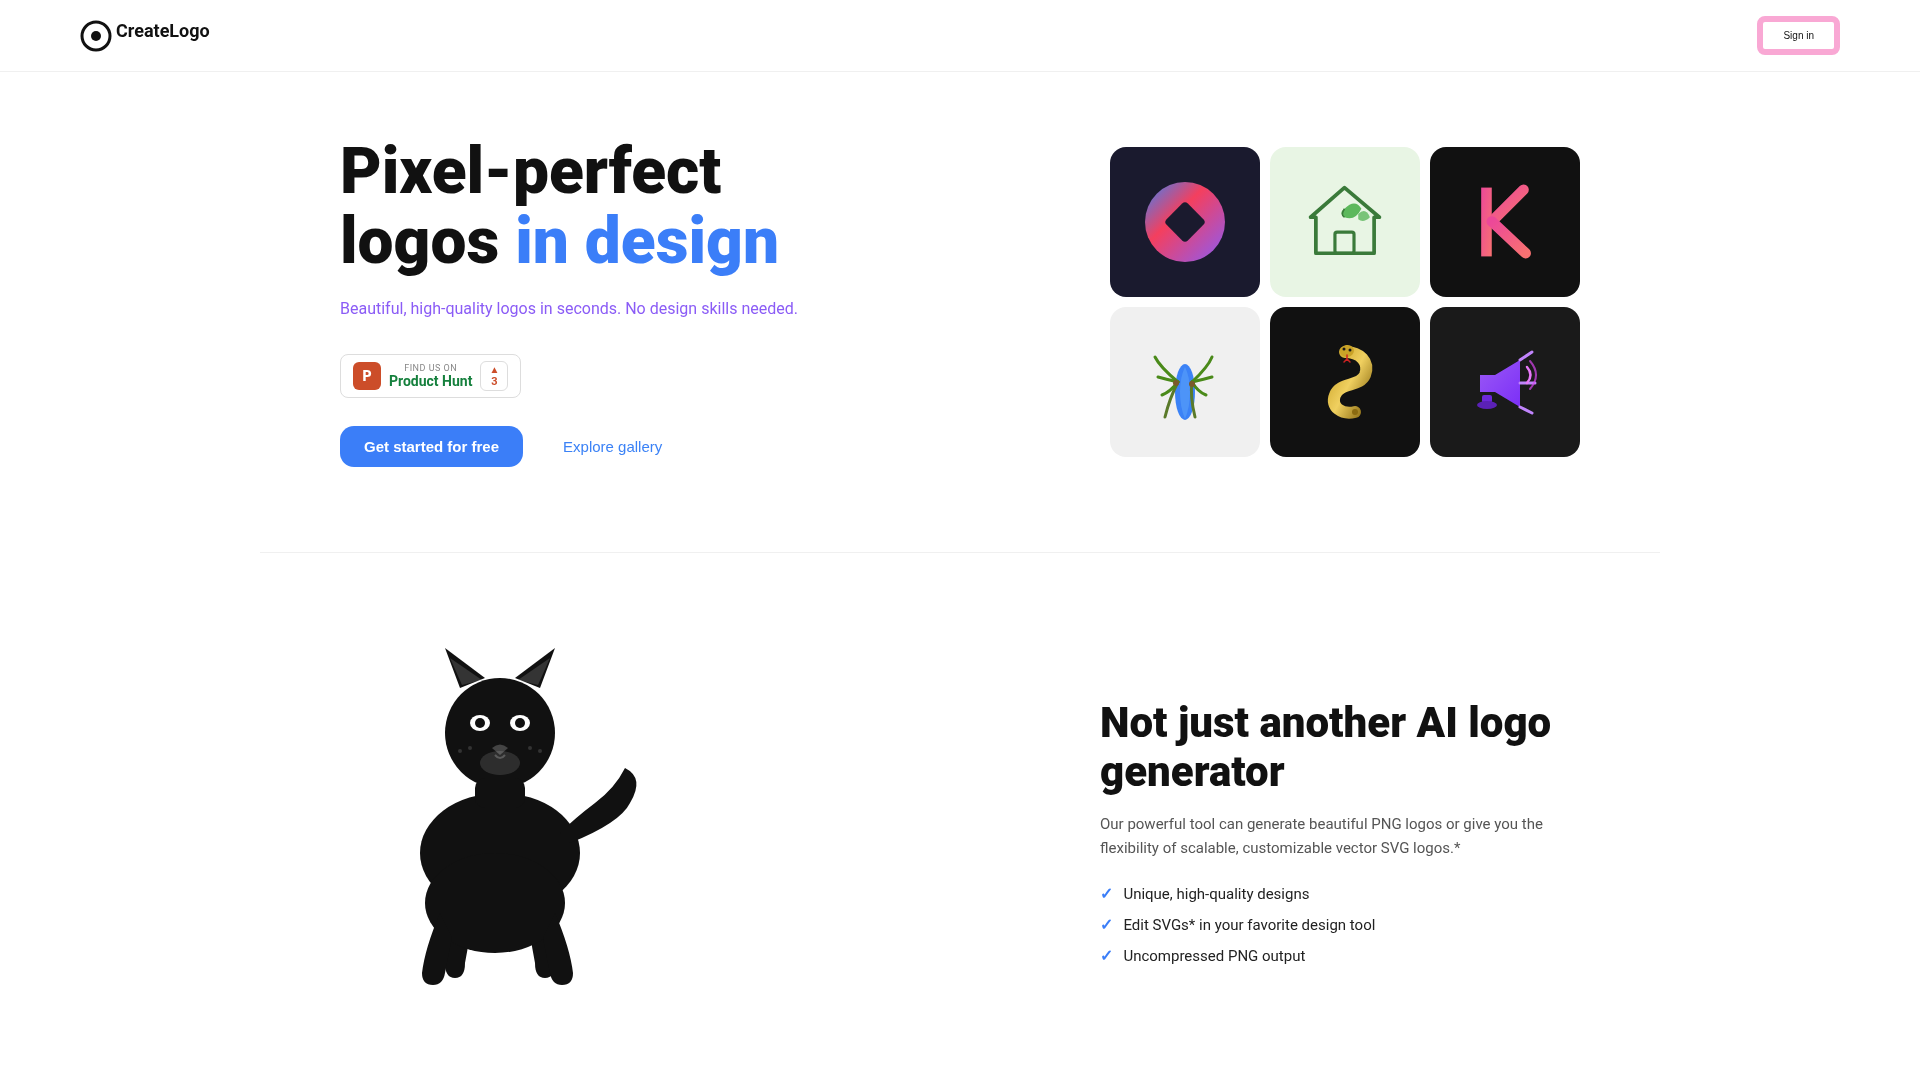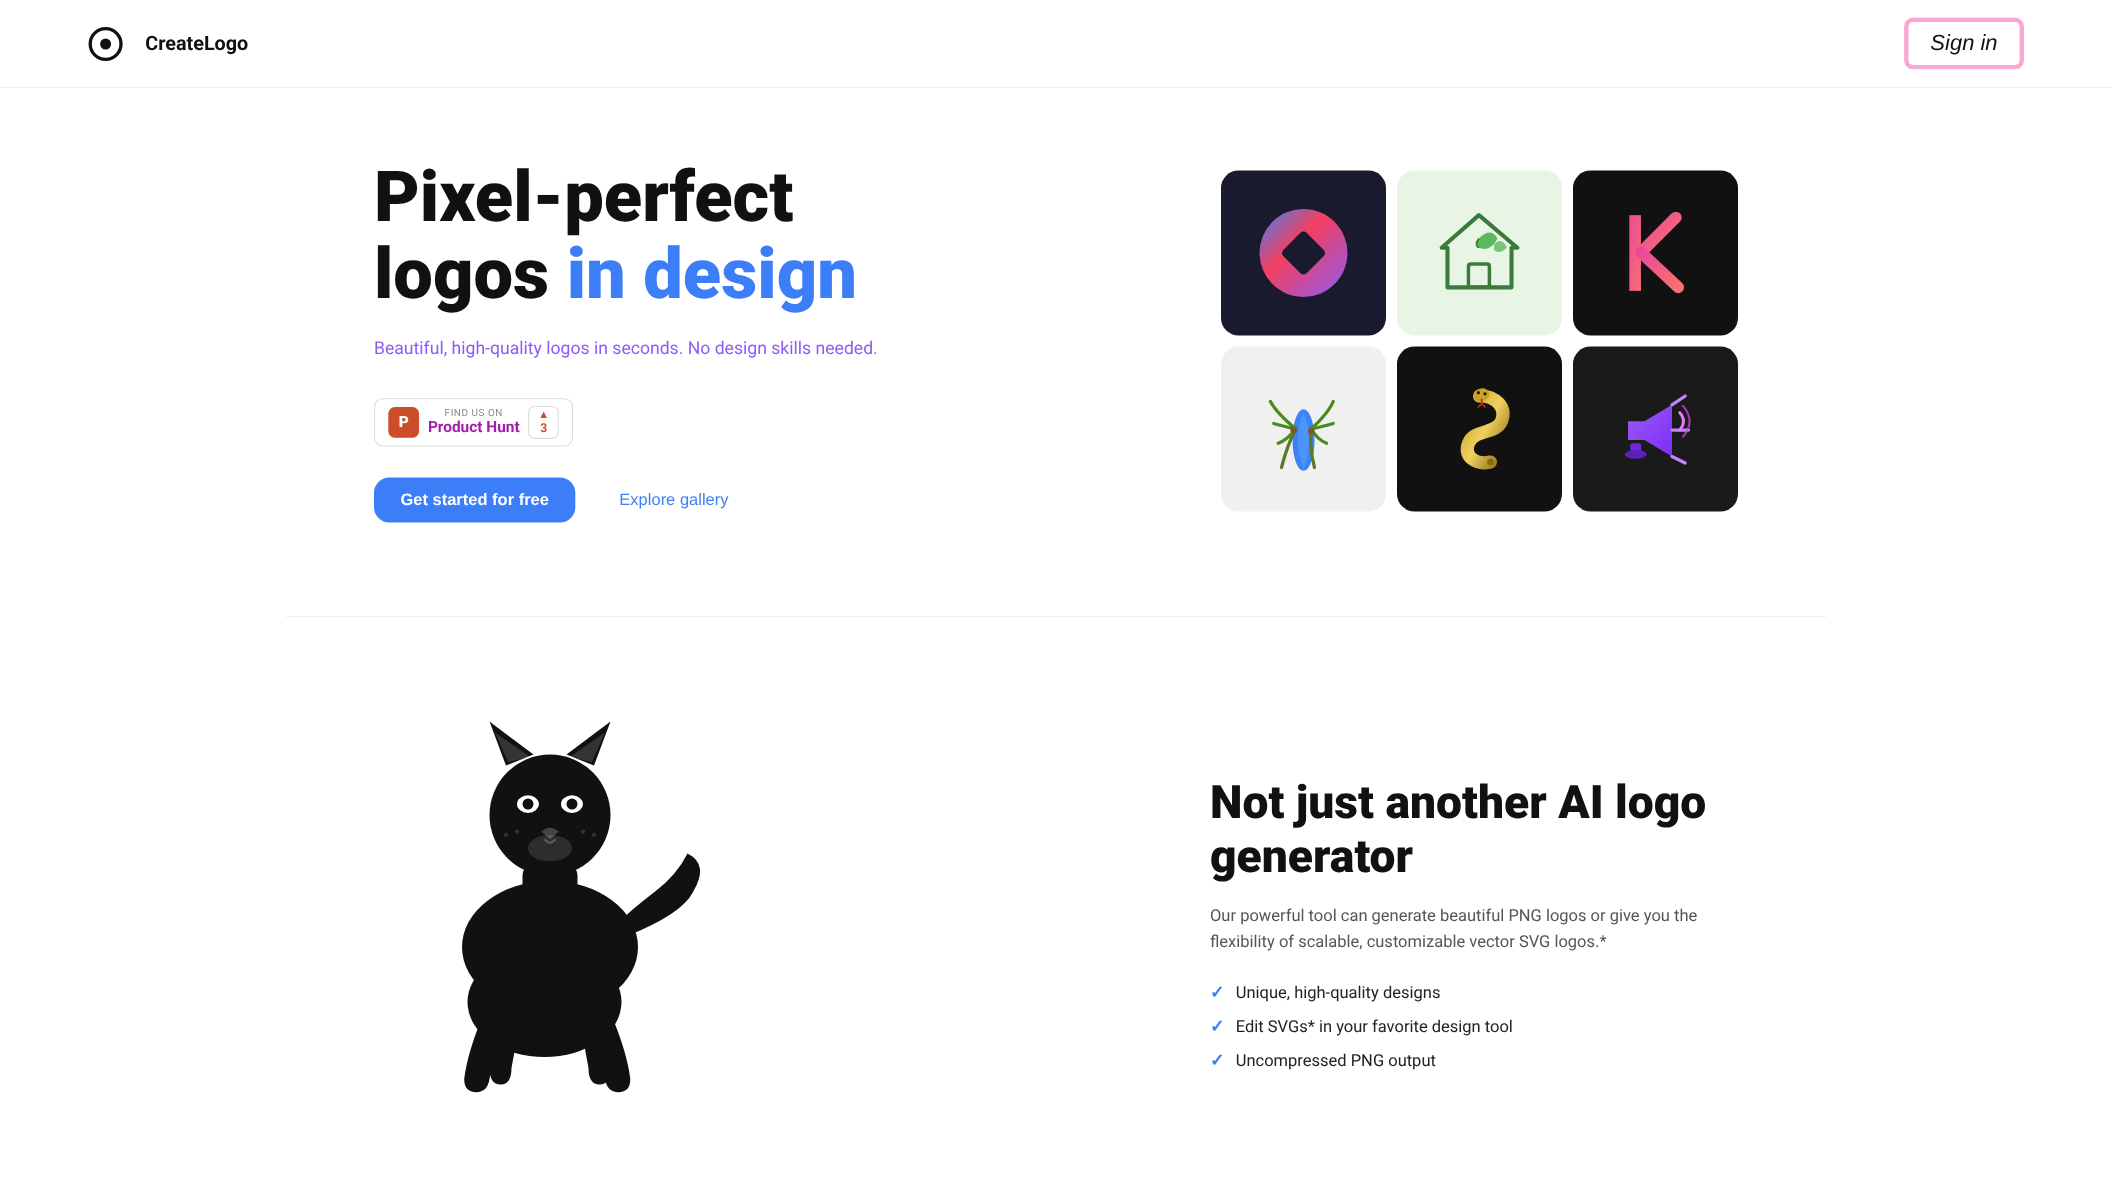--- a/index.html
+++ b/index.html
@@ -4,28 +4,27 @@
   <style>
     * { margin: 0; padding: 0; box-sizing: border-box; }
     body { font-family: -apple-system, BlinkMacSystemFont, 'Segoe UI', Roboto, sans-serif; background: #fff; color: #111; overflow-x: hidden; }
 
     
     nav {
       display: flex; align-items: center; justify-content: space-between;
       padding: 16px 80px; border-bottom: 1px solid #f0f0f0;
       position: sticky; top: 0; background: #fff; z-index: 100;
     }
-    .logo-wrap { display: flex; align-items: center; gap: 20px; cursor: pointer; }
+    .logo-wrap { display: flex; align-items: flex-start; gap: 4px; cursor: pointer; }
     .logo-icon { width: 32px; height: 32px; }
     .logo-text { font-size: 18px; font-weight: 700; color: #111; }
     .sign-in-btn {
-      padding: 8px 20px; border: 4px solid #f9a8d4; border-radius: 8px;
-      background: #fff; font-size: 20px; font-weight: 500; cursor: pointer;
+      padding: 8px 20px; border: 6px solid #f9a8d4; border-radius: 8px;
+      background: #fff; font-size: 10px; font-weight: 500; cursor: pointer;
       color: #111;
-      font-style: italic;
     }
 
     
     .hero {
       display: flex; align-items: center; justify-content: space-between;
       padding: 60px 80px 80px;
       max-width: 1400px; margin: 0 auto;
       min-height: 480px;
     }
     .hero-left { max-width: 520px; }
@@ -43,21 +42,21 @@
       border: 1px solid #ddd; border-radius: 8px; padding: 6px 12px;
       margin-bottom: 28px; cursor: pointer; background: #fff;
     }
     .ph-icon {
       width: 28px; height: 28px; border-radius: 6px; background: #cc4d29;
       display: flex; align-items: center; justify-content: center;
       color: #fff; font-weight: 900; font-size: 14px;
     }
     .ph-text-wrap { display: flex; flex-direction: column; text-align: center; }
     .ph-find { font-size: 9px; text-transform: uppercase; color: #888; letter-spacing: 0.5px; }
-    .ph-name { font-size: 14px; font-weight: 700; color: #a21caf; }
+    .ph-name { font-size: 14px; font-weight: 700; color: #15803d; }
     .ph-votes {
       display: flex; flex-direction: column; align-items: center;
       border: 1px solid #ddd; border-radius: 6px; padding: 2px 8px;
       font-size: 11px; color: #cc4d29;
     }
     .ph-votes-arrow { font-size: 10px; }
     .ph-votes-num { font-weight: 700; }
 
     .hero-buttons { display: flex; align-items: center; gap: 16px; }
     .btn-primary {

